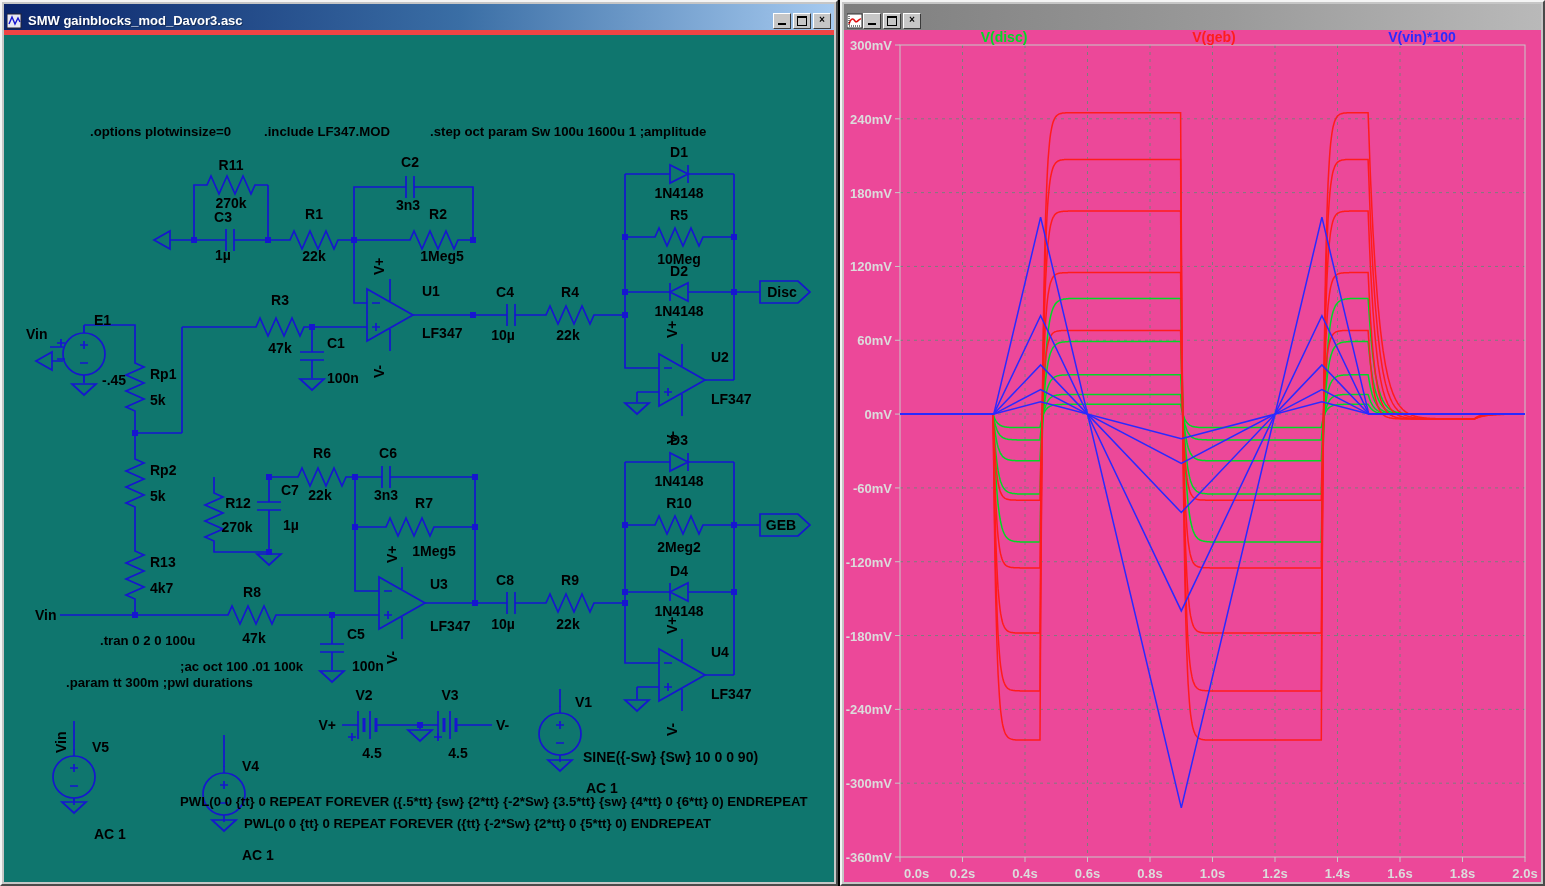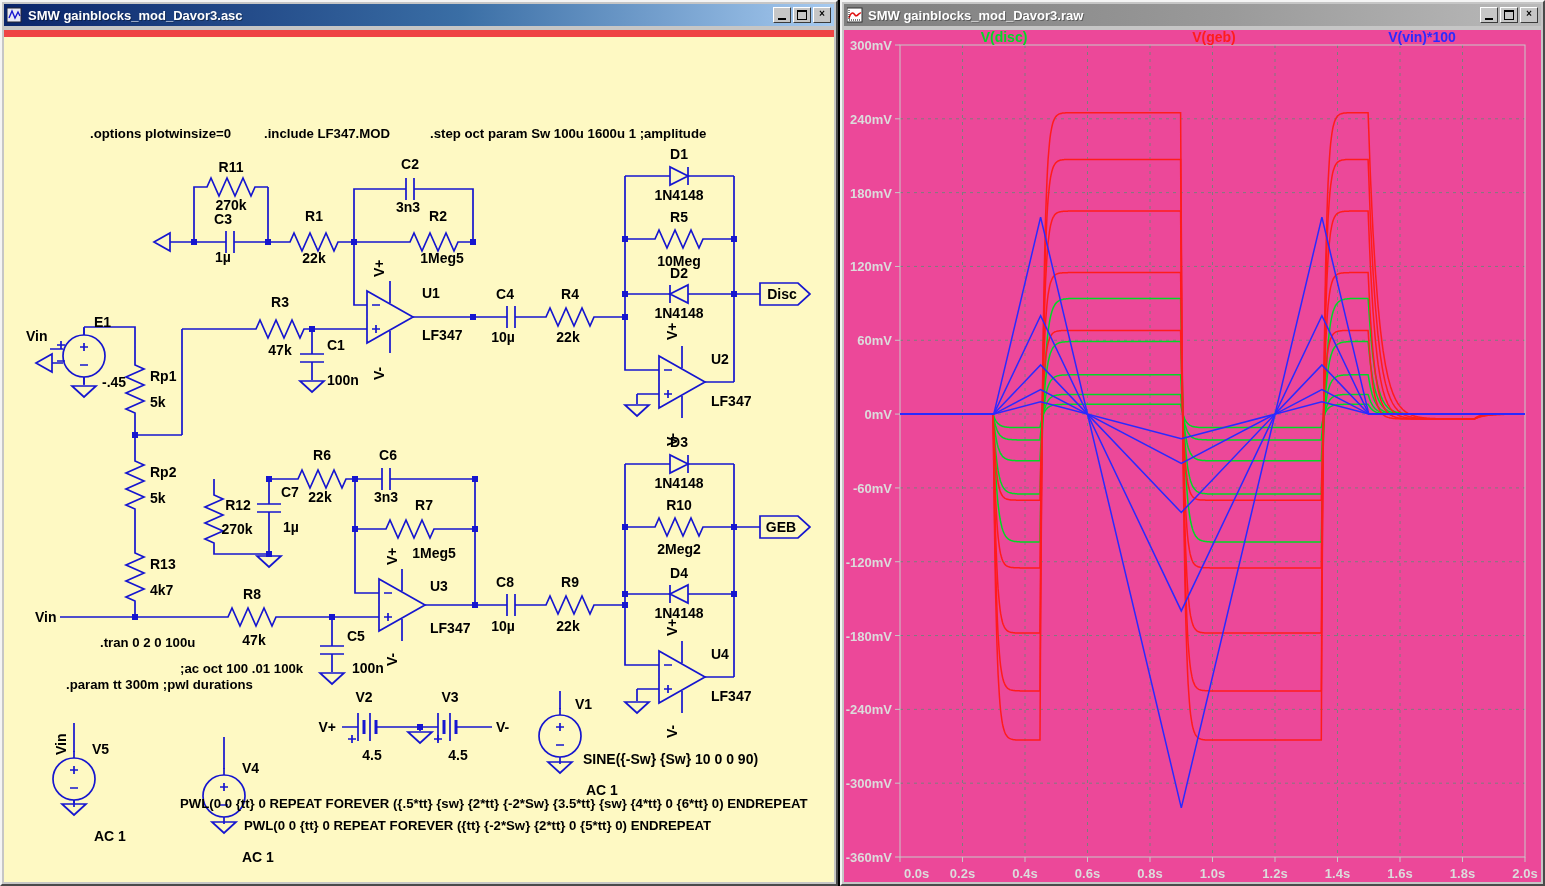--- a/index.html
+++ b/index.html
@@ -1,34 +1,34 @@
 <!DOCTYPE html>
 <html><head>
 <meta charset="utf-8">
 <style>
   html,body{margin:0;padding:0;background:#000;}
   #screen{position:relative;width:1545px;height:886px;background:#000;overflow:hidden;
           font-family:"Liberation Sans",sans-serif;}
   .win{position:absolute;border:2px solid;border-color:#f4f4f4 #4a4a4a #4a4a4a #f4f4f4;background:#c6c6c6;box-sizing:border-box;}
   #win-left{left:0;top:0;width:838px;height:886px;}
   #win-right{left:840px;top:0;width:705px;height:886px;}
-  .tbar{position:absolute;left:2px;right:2px;top:2px;height:22px;display:flex;align-items:center;
+  .tbar{position:absolute;left:2px;right:2px;top:2px;height:33px;display:flex;align-items:center;
         padding:0 3px;box-sizing:border-box;}
   #win-left .tbar{background:linear-gradient(90deg,#0a246a,#3a6ea5 55%,#a6caf0);}
   #win-right .tbar{background:linear-gradient(90deg,#7e7e7e,#9a9a9a 55%,#b9b9b9);}
   .tbar .ttl{color:#fff;font-size:13px;font-weight:bold;margin-left:5px;white-space:nowrap;
              text-shadow:1px 1px 0 rgba(0,0,0,.35);flex:1;overflow:hidden;}
   .ticon{width:16px;height:16px;flex:0 0 16px;}
   .wbtns{display:flex;gap:2px;}
   .wbtn{width:16px;height:14px;background:#c6c6c6;border:1px solid;border-color:#fff #3a3a3a #3a3a3a #fff;
         display:flex;align-items:center;justify-content:center;font-size:10px;font-weight:bold;color:#000;
         font-family:"Liberation Mono",monospace;line-height:1;}
   .glyph-min{width:8px;height:2px;background:#000;margin-top:7px;}
   .glyph-max{width:8px;height:7px;border:1px solid #000;border-top-width:2px;}
-  .client-left{position:absolute;left:2px;top:28px;right:2px;bottom:2px;background:#fef9c3;border-top:7px solid #ef4444;}
+  .client-left{position:absolute;left:2px;top:28px;right:2px;bottom:2px;background:#0f766e;border-top:5px solid #ef4444;}
   .client-right{position:absolute;left:2px;top:28px;right:2px;bottom:2px;background:#ec4899;}
   svg{display:block;}
   
   .w{stroke:#1616cf;fill:none;stroke-width:1.7px;}
   .w3{stroke:#1616cf;fill:none;stroke-width:3px;}
   .f{fill:#1616cf;}
   #schsvg text{font-family:"Liberation Sans",sans-serif;font-weight:bold;font-size:14px;fill:#000;}
   #schsvg text.tt{font-size:13.2px;}
   .tm{text-anchor:middle;}
   .ts{text-anchor:start;}
@@ -289,21 +289,20 @@
     </div>
   </div>
 
   <div class="win" id="win-right">
     <div class="tbar">
       <svg class="ticon" viewBox="0 0 16 16">
         <rect x="0" y="1" width="15" height="14" fill="#fff" stroke="#333" stroke-width="1"></rect>
         <path d="M2,11 C4,5 6,5 8,8 C10,11 12,5 14,6" stroke="#e01010" fill="none" stroke-width="1.5"></path>
         <path d="M2,13 h11 M2,3 v10" stroke="#000" stroke-width="1" stroke-dasharray="1,1"></path>
       </svg>
-      <span class="ttl">SMW gainblocks_mod_Davor3.raw</span>
       <span class="wbtns">
         <span class="wbtn">
             <span class="glyph-min"></span>
           </span>
         <span class="wbtn">
             <span class="glyph-max"></span>
           </span>
         <span class="wbtn">×</span>
       </span>
     </div>

